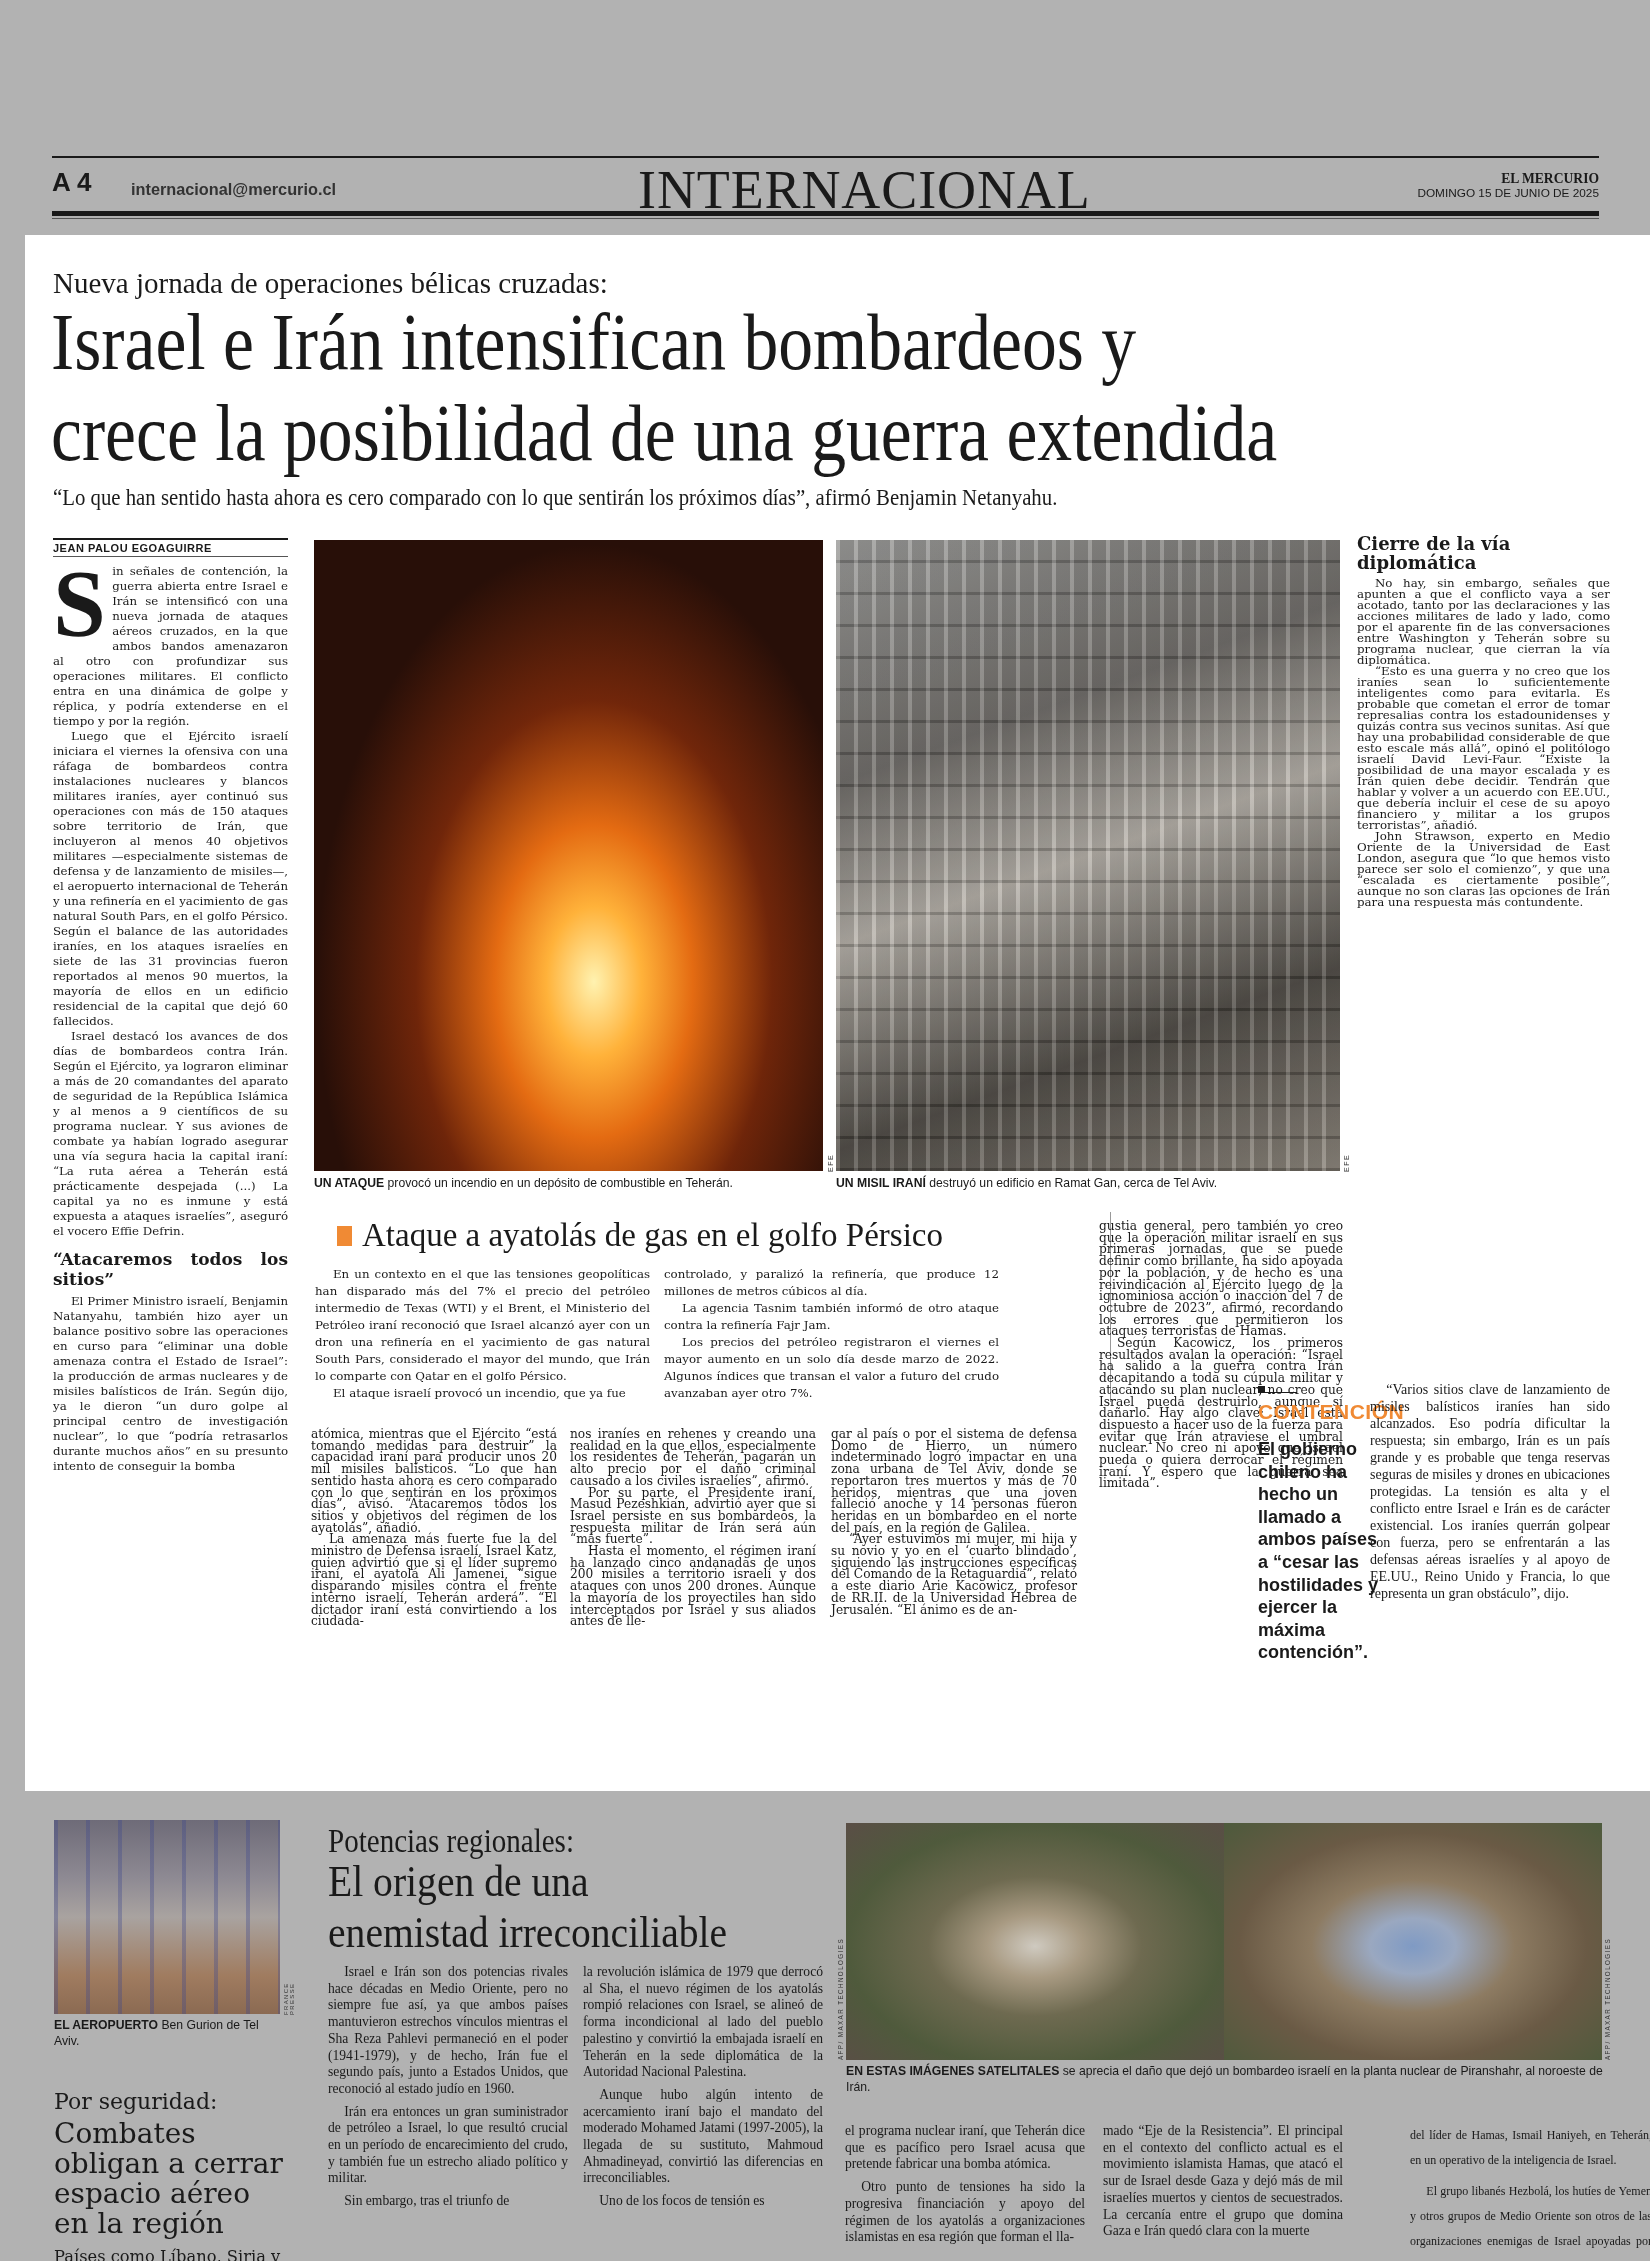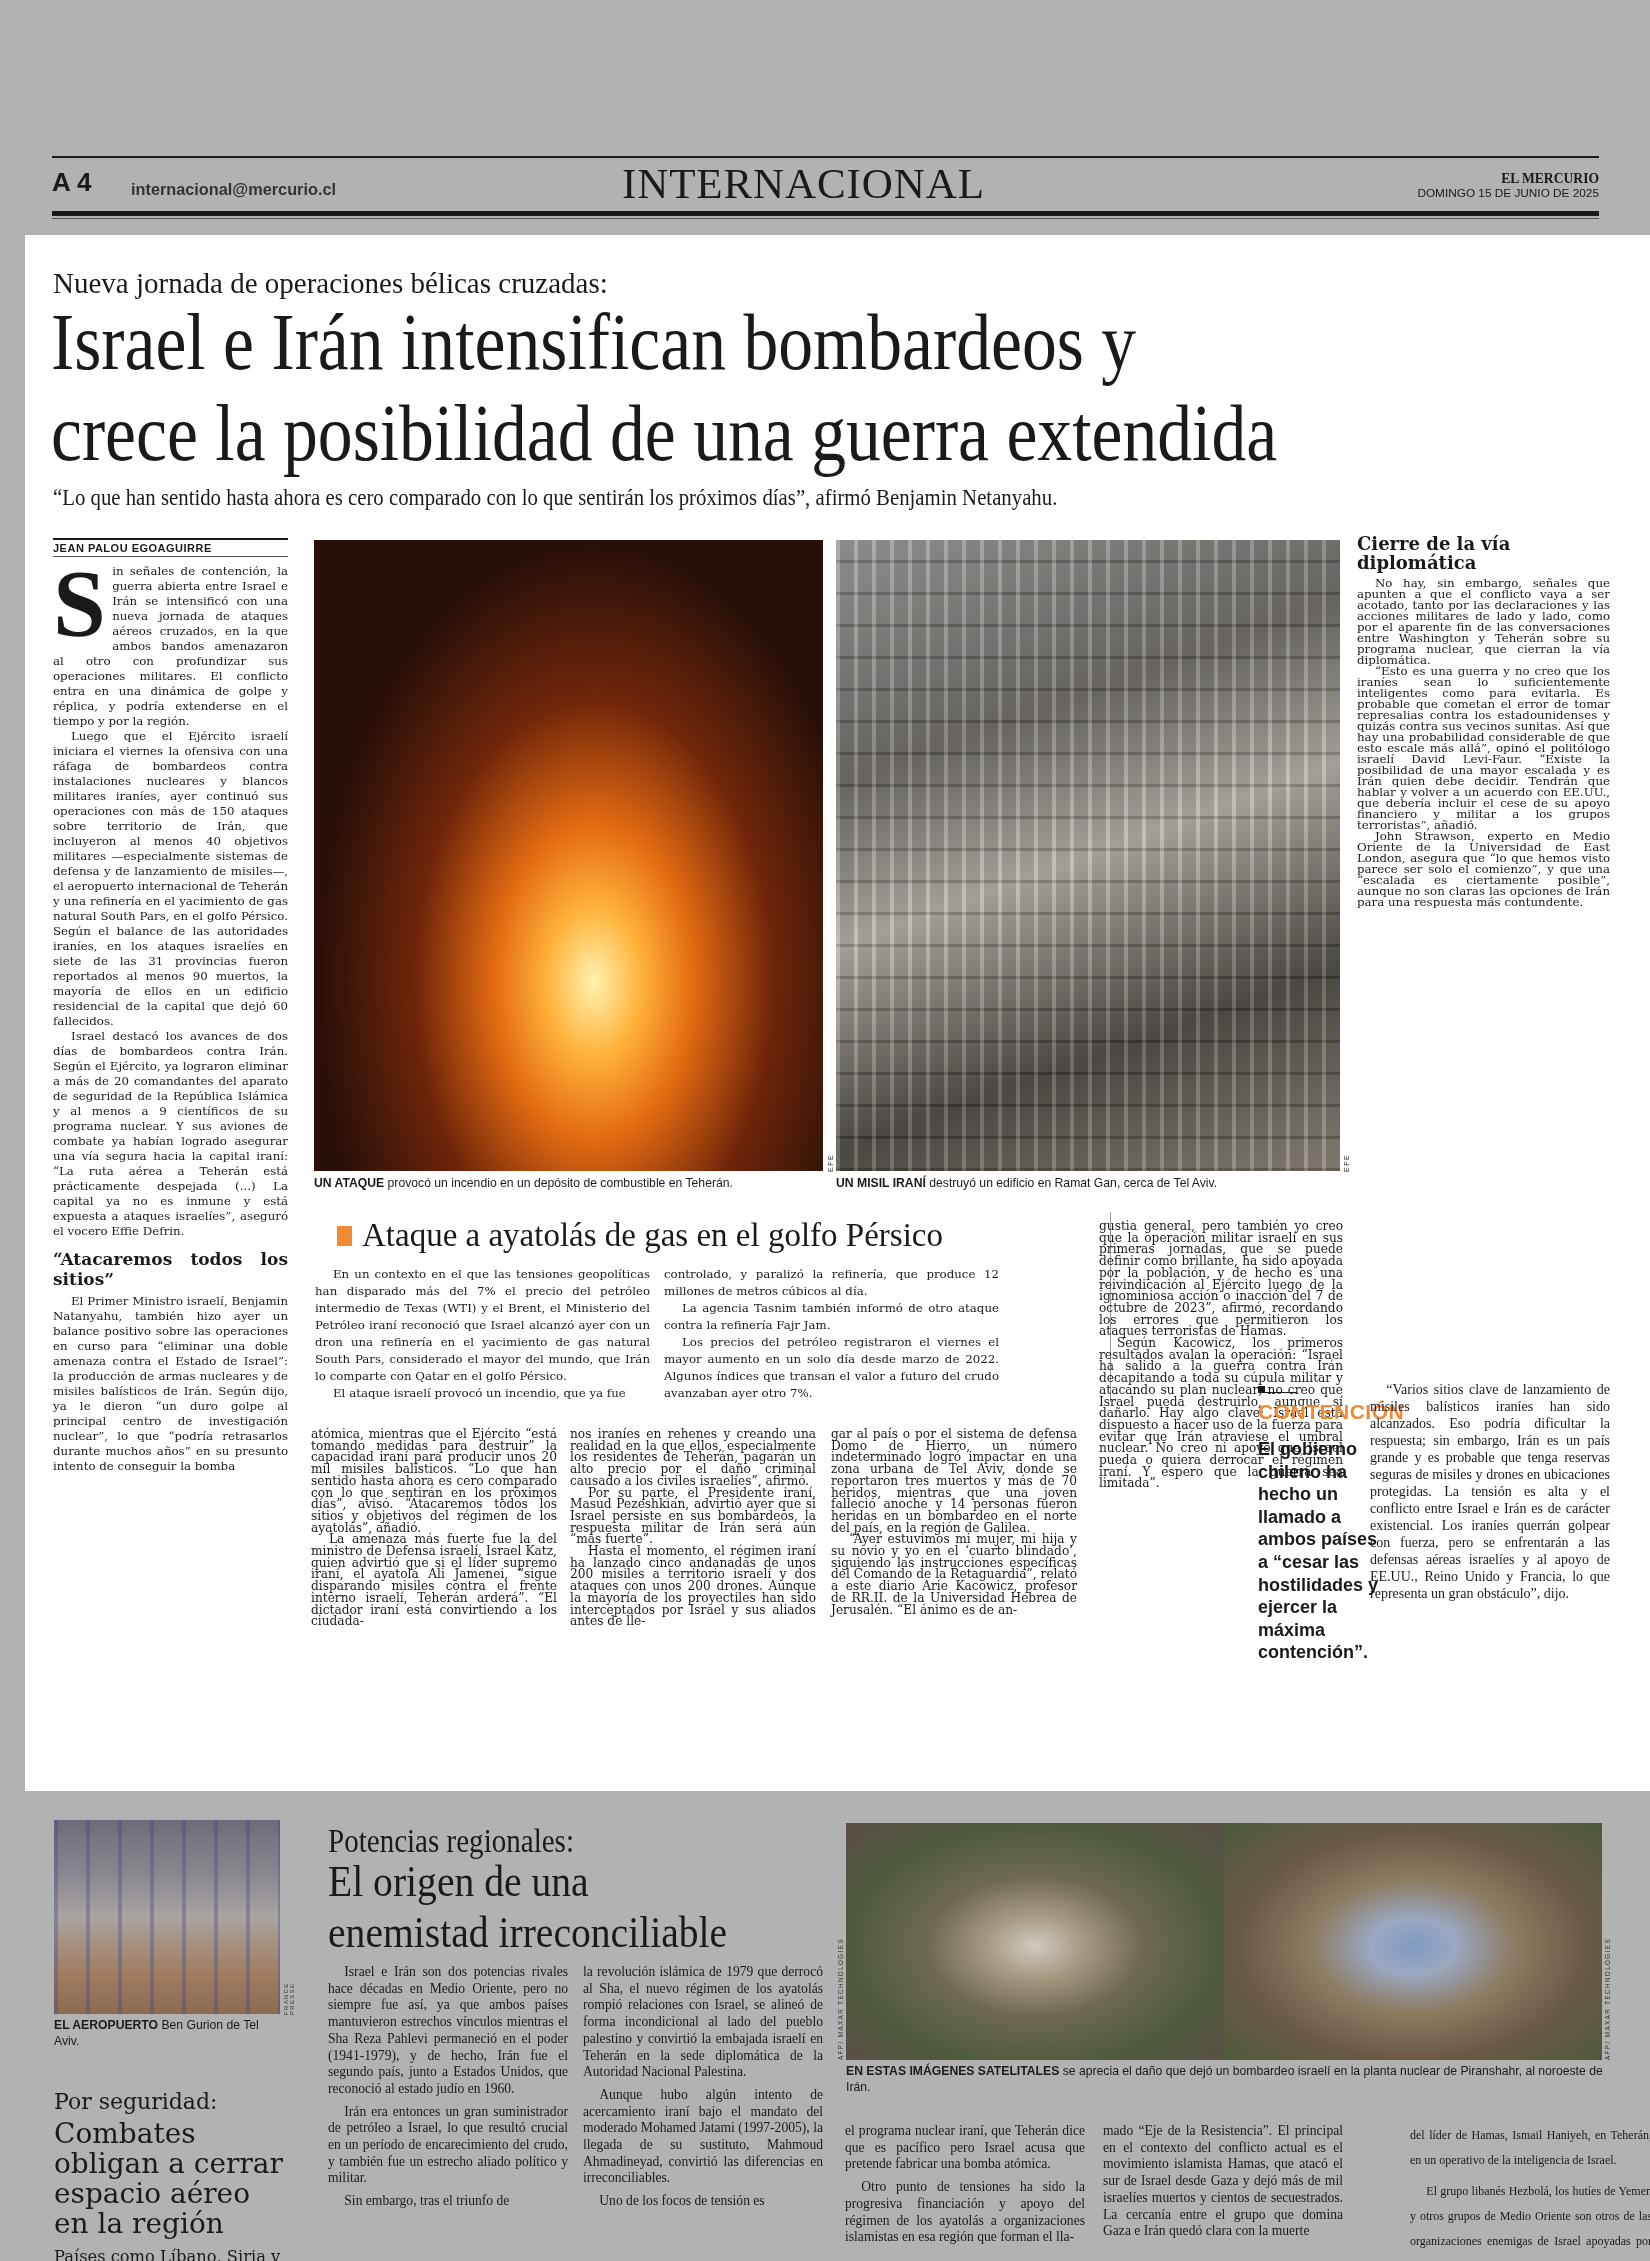--- a/index.html
+++ b/index.html
@@ -5,21 +5,21 @@
   * { box-sizing: border-box; margin: 0; padding: 0; }
   html, body { width: 1651px; height: 3100px; background: #b2b2b2; overflow: hidden; }
   body { position: relative; font-family: "DejaVu Serif", serif; color: #1a1a1a; }
   .abs { position: absolute; }
   .serif { font-family: "Liberation Serif", serif; }
 
   
   .hdr-rule-top { left: 52px; top: 156px; width: 1547px; height: 2.3px; background: #1a1a1a; }
   .hdr-page { left: 52px; top: 167px; font-family: "Liberation Sans", sans-serif; font-weight: bold; font-size: 26px; }
   .hdr-email { left: 131px; top: 180px; font-family: "Liberation Sans", sans-serif; font-size: 16.3px; color: #333; font-weight: bold; }
-  .hdr-section { left: 622px; top: 159px; font-family: "Liberation Serif", serif; font-size: 43px; letter-spacing: 0.9px; }
+  .hdr-section { left: 638px; top: 159px; font-family: "Liberation Serif", serif; font-size: 54px; letter-spacing: 0.9px; }
   .hdr-brand { right: 52px; top: 171px; font-family: "Liberation Serif", serif; font-weight: bold; font-size: 13.6px; text-align: right; }
   .hdr-date { right: 52px; top: 186px; font-family: "Liberation Sans", sans-serif; font-size: 11.8px; text-align: right; }
   .hdr-rule-thick { left: 52px; top: 211px; width: 1547px; height: 5.4px; background: #1a1a1a; }
   .hdr-rule-thin { left: 52px; top: 218px; width: 1547px; height: 0.9px; background: #555; }
 
   
   .panel { left: 25px; top: 235px; width: 1626px; height: 1556px; background: #ffffff; }
 
   .kicker { font-family: "Liberation Serif", serif; color: #1a1a1a; }
   .headline { font-family: "Liberation Serif", serif; color: #1a1a1a; line-height: 1.0; }

